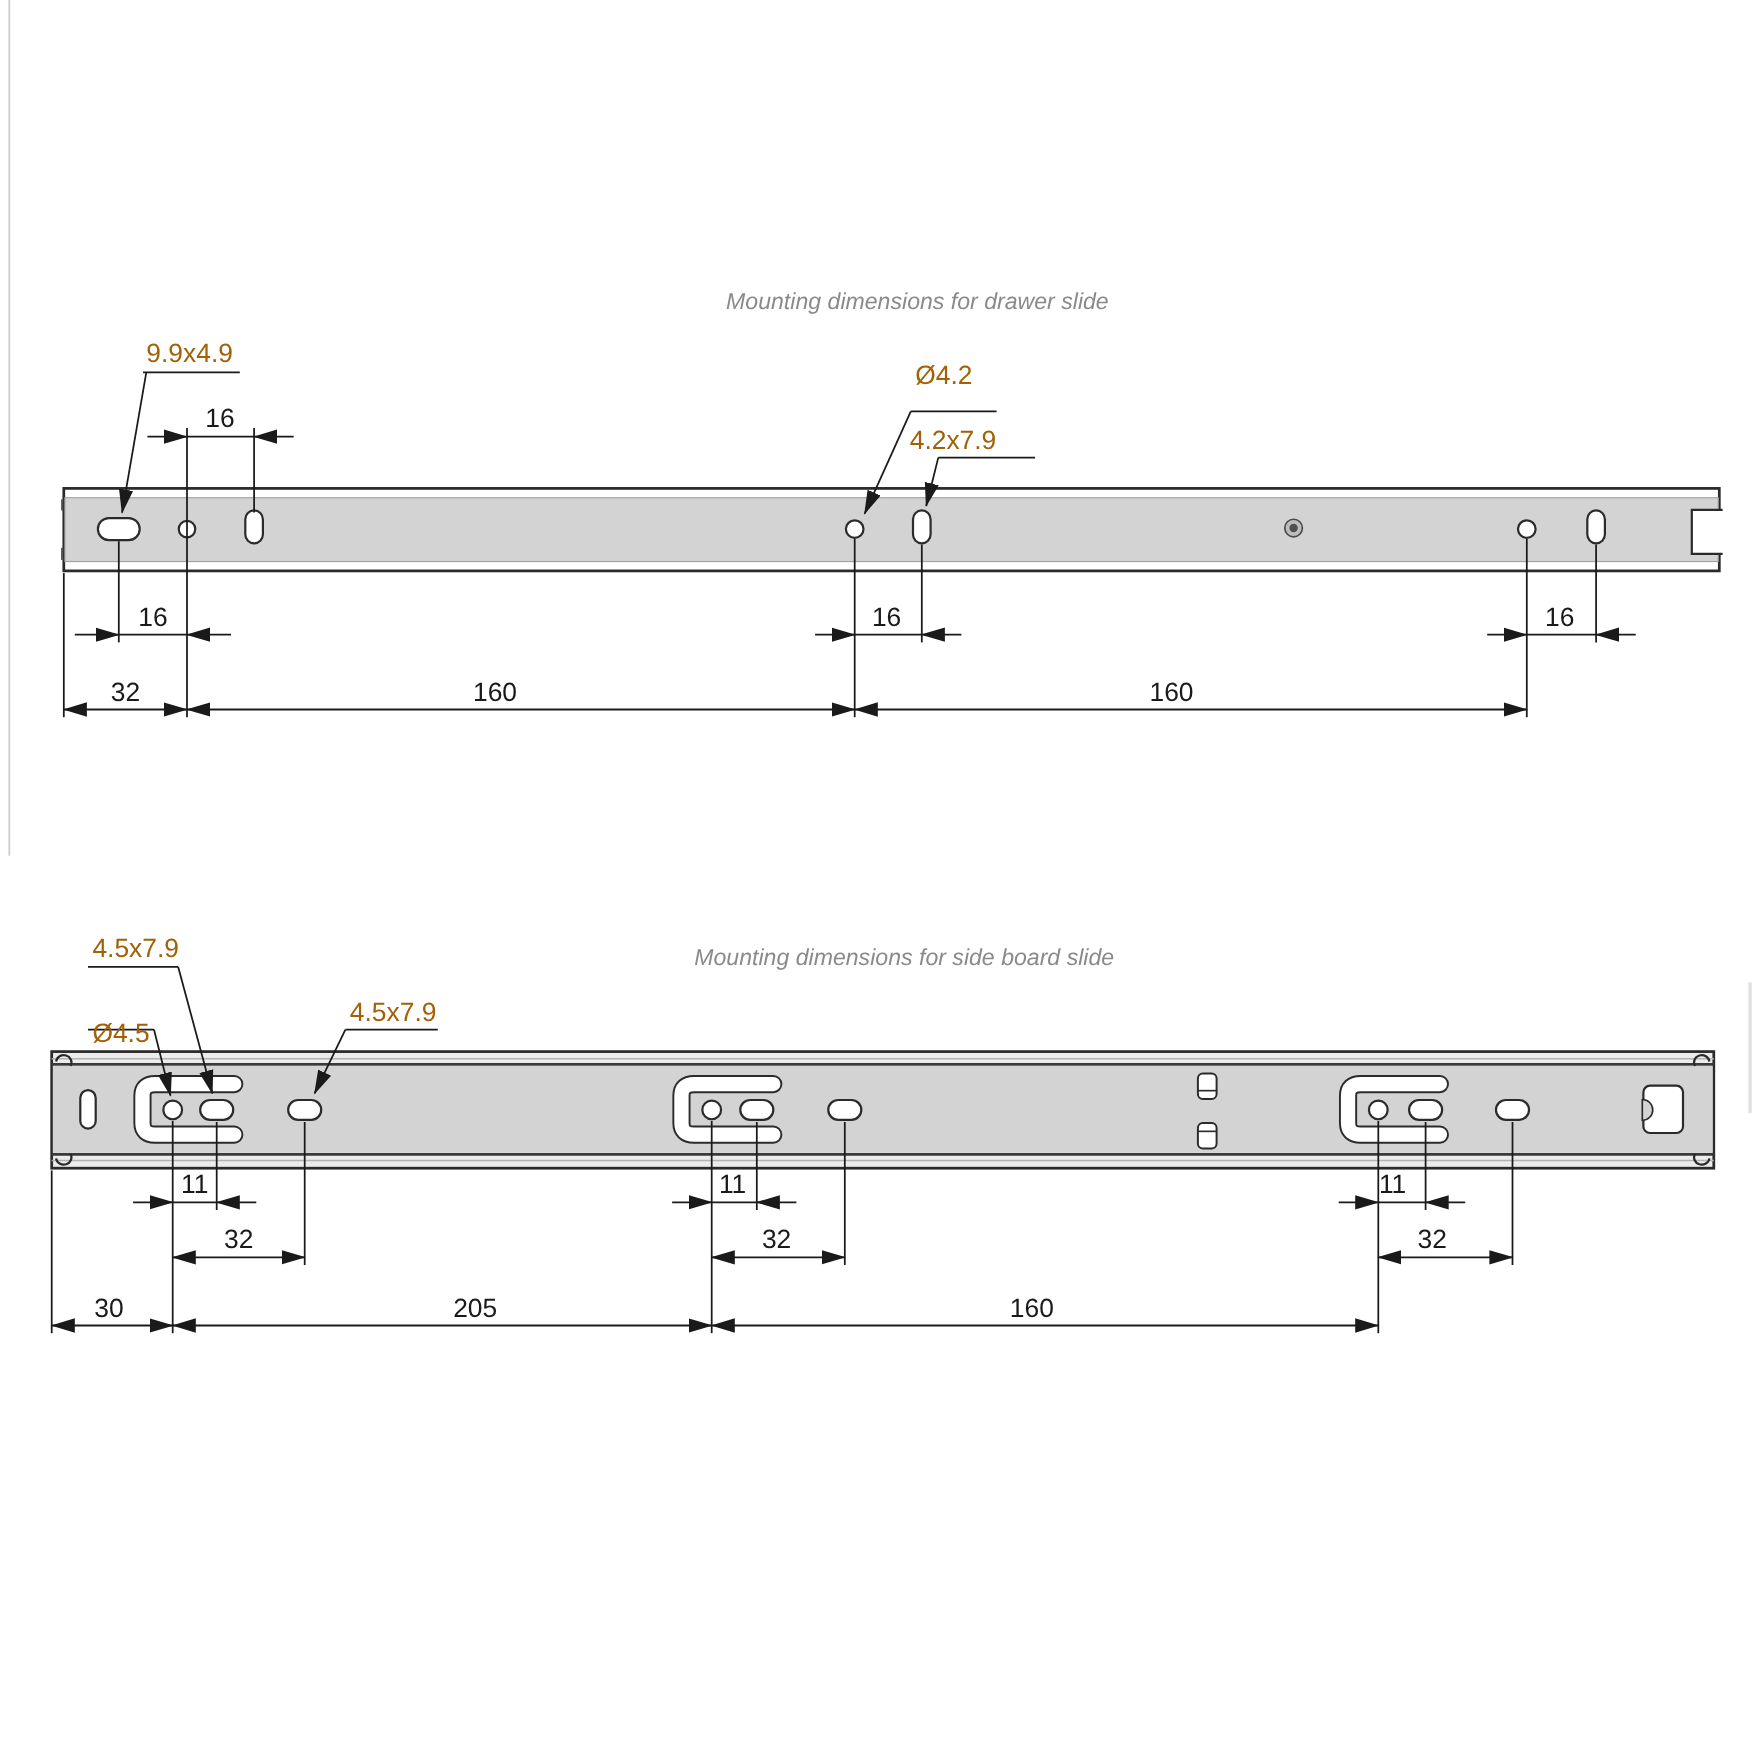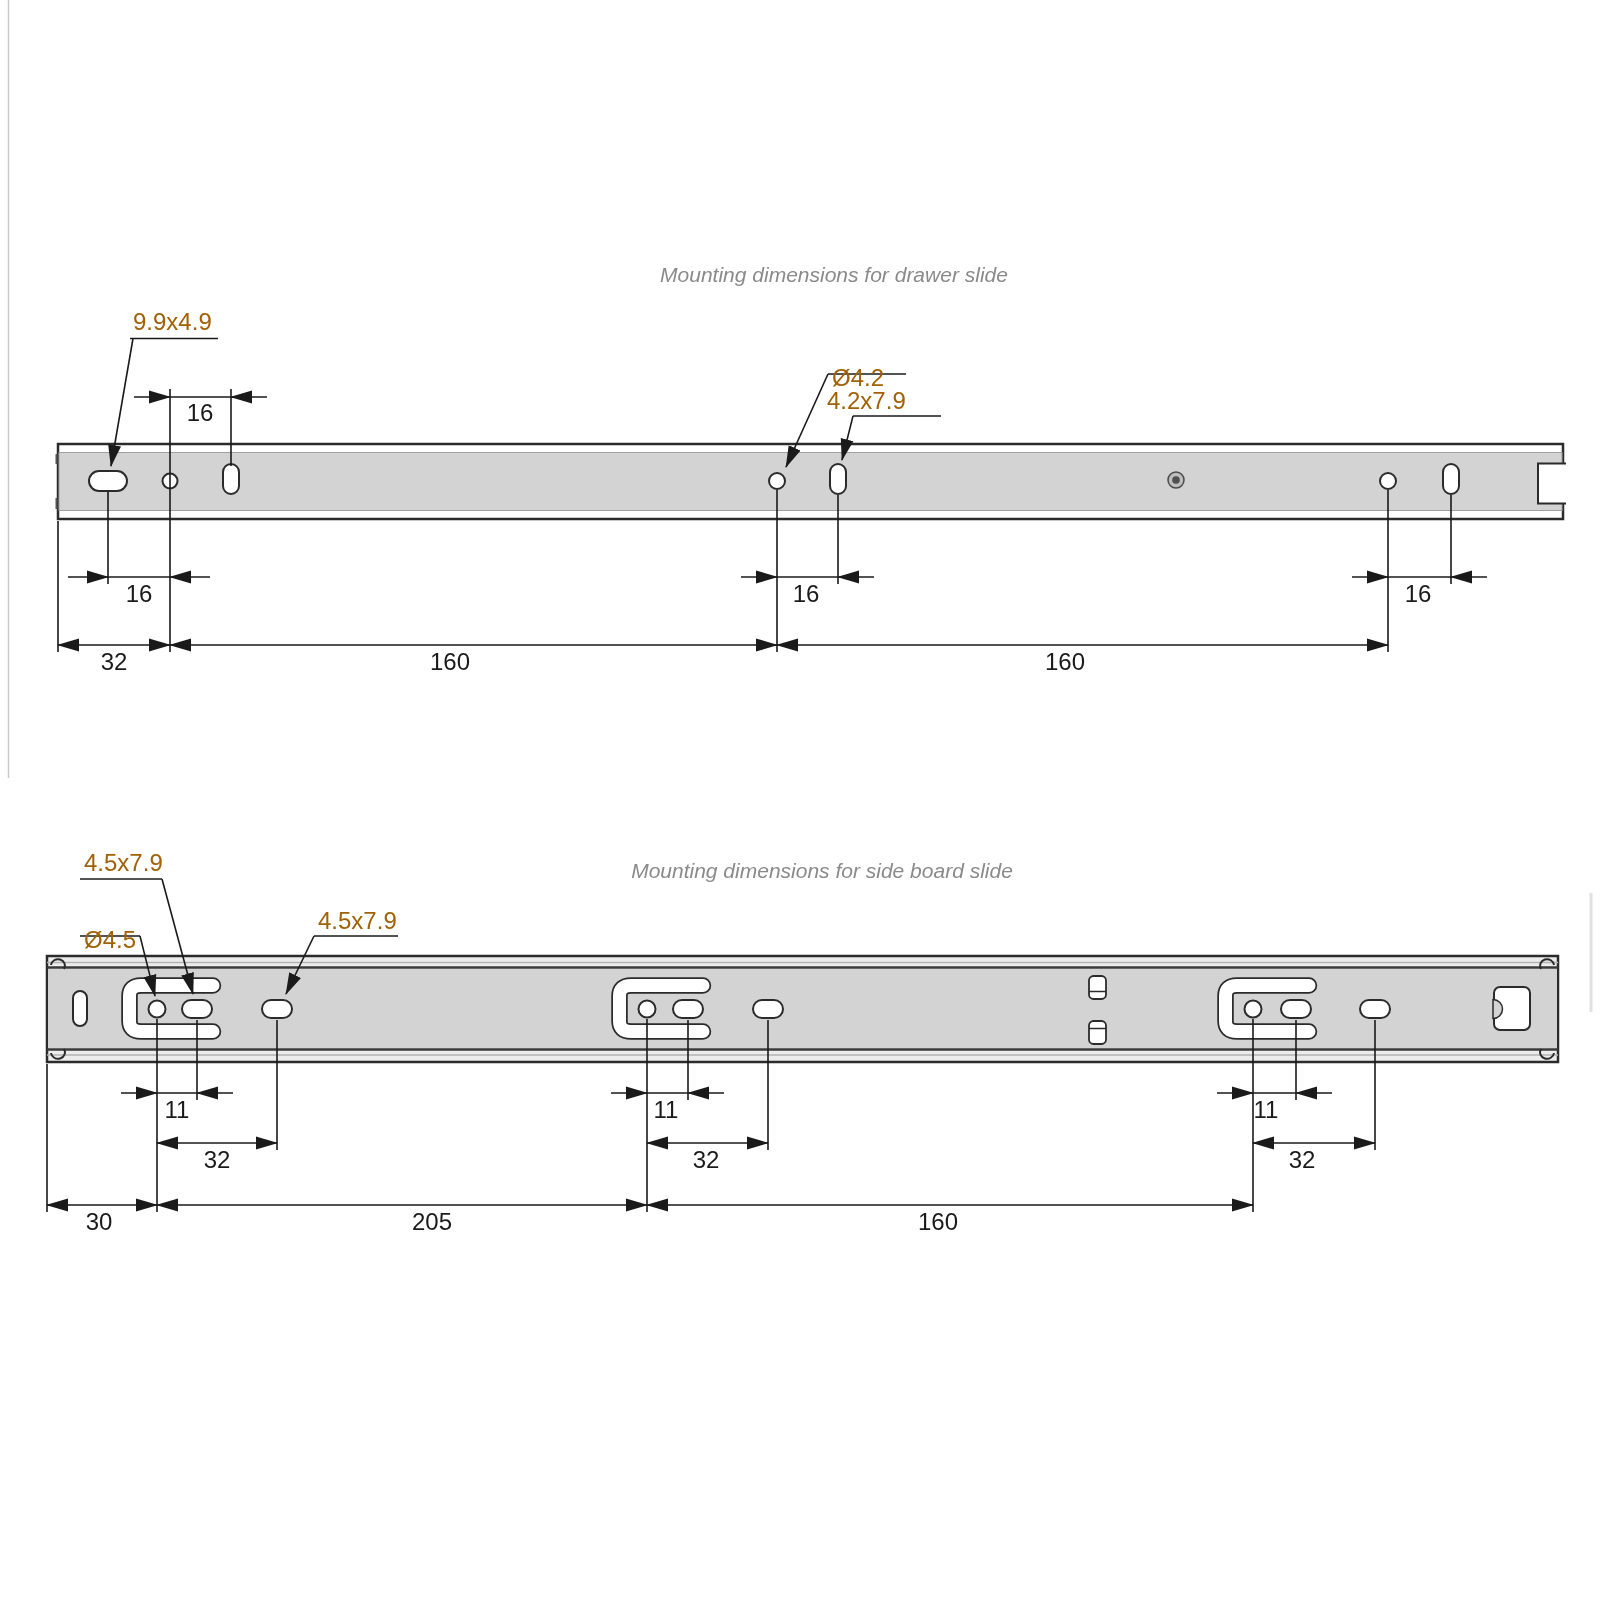--- a/index.html
+++ b/index.html
@@ -1,20 +1,20 @@
 <!DOCTYPE html>
 <html><head>
 <meta charset="utf-8">
 <style>
   html,body{margin:0;padding:0;background:#fff;}
   .canvas{position:relative;width:1600px;height:1600px;background:#ffffff;overflow:hidden;
           font-family:"Liberation Sans", sans-serif;text-align:center;}
   svg{position:absolute;left:0;top:0;}
   .lbl{position:absolute;font-size:24px;line-height:24px;color:#1a1a1a;white-space:nowrap;
-       transform:translateX(-50%);margin-top:32px;}
+       transform:translateX(-50%);}
   .callout{position:absolute;font-size:24px;line-height:24px;color:#a16207;white-space:nowrap;}
   .title{position:absolute;font-size:21px;line-height:22px;font-style:italic;color:#8a8a8a;
          white-space:nowrap;transform:translateX(-50%);}
 </style>
 </head>
 <body>
 
 <div class="canvas">
 
 <svg width="1600" height="1600" viewBox="0 0 1600 1600">
@@ -187,21 +187,21 @@
     <line x1="140" y1="936" x2="155" y2="996" marker-end="url(#arr)"></line>
     <line x1="314" y1="936" x2="398" y2="936"></line>
     <line x1="314" y1="936" x2="286" y2="994" marker-end="url(#arr)"></line>
   </g>
 </svg>
 
 <div class="title" style="left:834px;top:264px">Mounting dimensions for drawer slide</div>
 <div class="title" style="left:822px;top:860px">Mounting dimensions for side board slide</div>
 
 <div class="callout" style="left:133px;top:310px">9.9x4.9</div>
-<div class="callout" style="left:832px;top:366px">Ø4.2</div>
+<div class="callout" style="left:832px;top:330px">Ø4.2</div>
 <div class="callout" style="left:827px;top:389px">4.2x7.9</div>
 
 <div class="lbl" style="left:200px;top:369px">16</div>
 <div class="lbl" style="left:139px;top:550px">16</div>
 <div class="lbl" style="left:806px;top:550px">16</div>
 <div class="lbl" style="left:1418px;top:550px">16</div>
 <div class="lbl" style="left:114px;top:618px">32</div>
 <div class="lbl" style="left:450px;top:618px">160</div>
 <div class="lbl" style="left:1065px;top:618px">160</div>
 

